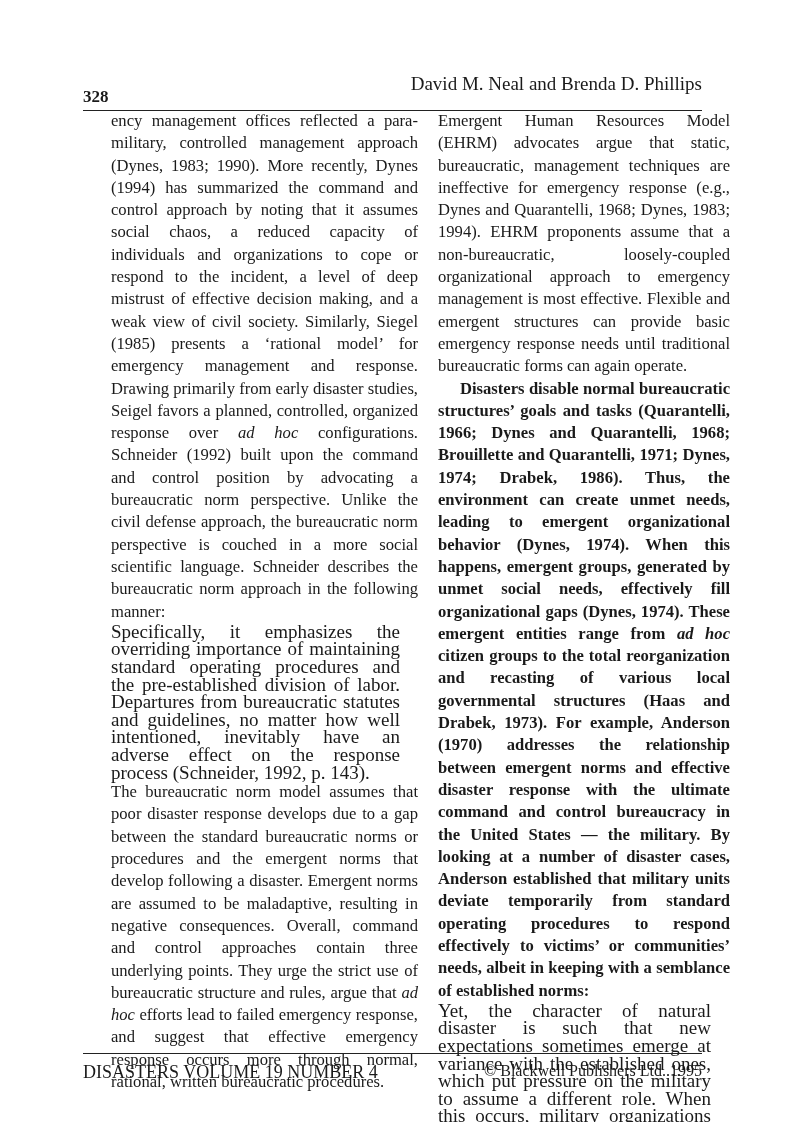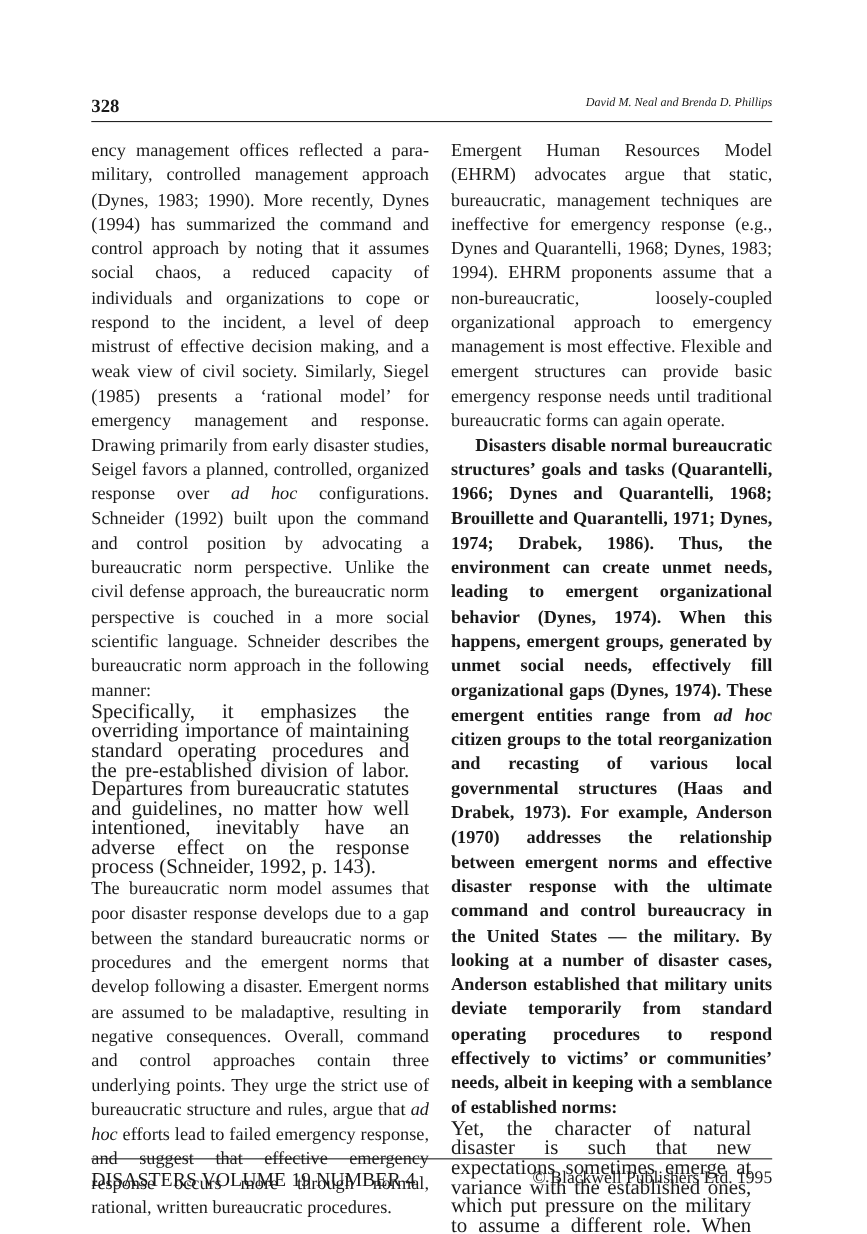--- a/index.html
+++ b/index.html
@@ -1,21 +1,21 @@
 <!DOCTYPE html>
 <html><head>
 <meta charset="utf-8">
 <style>
   html, body { margin:0; padding:0; background:#ffffff; }
   body { width:788px; height:1122px; position:relative; overflow:hidden;
          font-family:"Liberation Serif","DejaVu Serif",serif; color:#1a1a1a; }
   .page-num { position:absolute; left:83px; top:87px; font-size:17px;font-weight:bold; }
-  .running-head { position:absolute; right:86px; top:87px; font-size:11px; font-style:italic; }
+  .running-head { position:absolute; right:86px; top:73px; font-size:19px; }
   .rule-top { position:absolute; left:83px; width:619px; top:110px; height:0; border-top:1.6px solid #222; }
-  .col { position:absolute; top:126px; font-size:16.6px; line-height:22.3px; text-align:justify; }
+  .col { position:absolute; top:110px; font-size:16.6px; line-height:22.3px; text-align:justify;margin-left:28px; }
   .col-left { left:83px; width:307px; }
   .col-right { left:410px; width:292px; }
   .col p { margin:0; }
   .indent { text-indent:22px;font-weight:bold; }
   .heading { font-size:13.6px; letter-spacing:0.1px; margin:0 0 8px 0; line-height:20px; }
   .quote { font-size:19px; line-height:17.6px; text-align:justify; margin:0; }
   .quote-left { margin:18px 0 24px 19px; width:289px; }
   .quote-right { margin:20px 0 0 19px; width:273px; }
   .rule-bottom { position:absolute; left:83px; width:619px; top:1053px; height:0; border-top:1px solid #222; }
   .footer-left { position:absolute; left:83px; top:1062px; font-size:18px;font-family:Liberation Serif, serif; }

